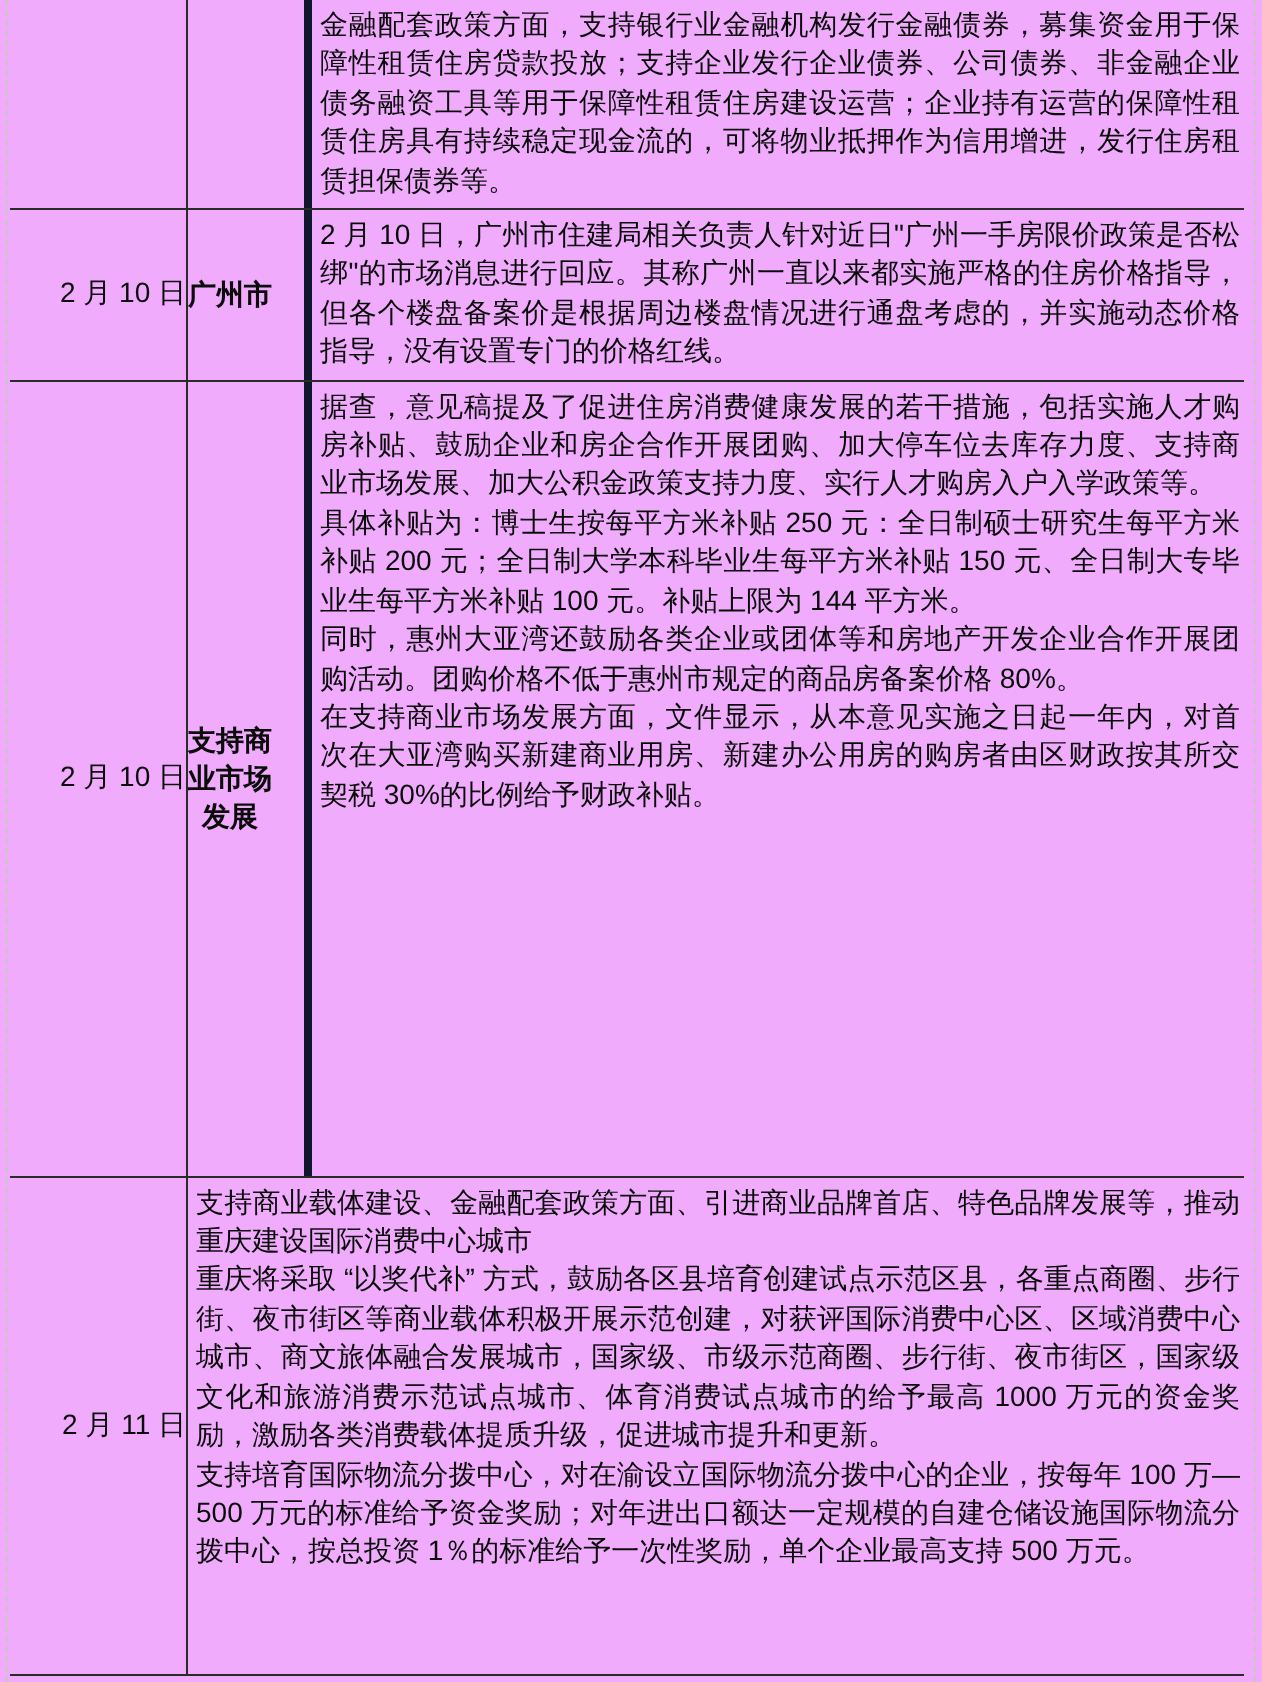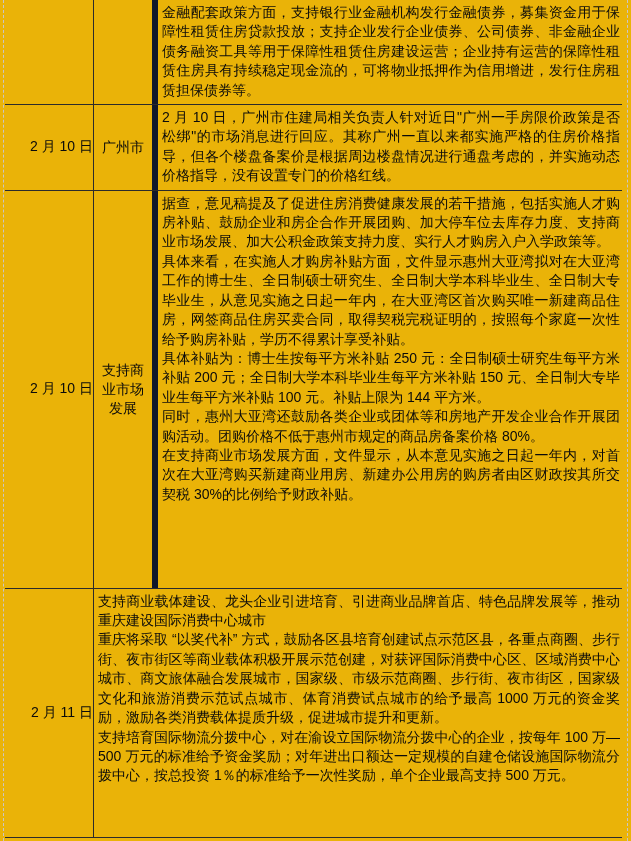--- a/index.html
+++ b/index.html
@@ -1,20 +1,20 @@
 <!DOCTYPE html>
 <html lang="zh"><head>
 <meta charset="utf-8">
 <style>
   html, body { margin:0; padding:0; }
   .page {
     position: relative;
     width: 631px;
     height: 841px;
-    background: #eab308;
+    background: #f0abfc;
     overflow: hidden;
     font-family: "Liberation Sans", sans-serif;
     color: #0b0b0b;
   }
   .margin-guide {
     position: absolute;
     top: 0; bottom: 0;
     width: 0;
     border-left: 1px dashed #c9c5c5;
   }
@@ -45,26 +45,27 @@
     border-right: 1px solid #2b2b2b;
     display: flex;
     align-items: center;
     justify-content: flex-end;
     font-size: 14px;
     text-align: center;
   }
   .cell-city {
     flex: 0 0 58px;
     width: 58px;
-    border-right: 6px solid #0f172a;
+    border-right: 4px solid #0f172a;
     display: flex;
     align-items: center;
-    justify-content: center;
+    justify-content: flex-start;
     font-size: 14px;
     text-align: center;
+    font-weight: bold;
   }
   .cell-city .city-text {
     display: inline-block;
     max-width: 3em;
     line-height: 19px;
     word-break: break-all;
   }
   .cell-content {
     flex: 1 1 auto;
     padding: 3px 2px 4px 4px;
@@ -114,32 +115,31 @@
 
     <div class="trow row-2">
       <div class="cell-date">
         <span>2 月 10 日</span>
       </div>
       <div class="cell-city">
         <span class="city-text">支持商业市场发展</span>
       </div>
       <div class="cell-content">
         <p>据查，意见稿提及了促进住房消费健康发展的若干措施，包括实施人才购房补贴、鼓励企业和房企合作开展团购、加大停车位去库存力度、支持商业市场发展、加大公积金政策支持力度、实行人才购房入户入学政策等。</p>
-        <p>具体来看，在实施人才购房补贴方面，文件显示惠州大亚湾拟对在大亚湾工作的博士生、全日制硕士研究生、全日制大学本科毕业生、全日制大专毕业生，从意见实施之日起一年内，在大亚湾区首次购买唯一新建商品住房，网签商品住房买卖合同，取得契税完税证明的，按照每个家庭一次性给予购房补贴，学历不得累计享受补贴。</p>
         <p>具体补贴为：博士生按每平方米补贴 250 元：全日制硕士研究生每平方米补贴 200 元；全日制大学本科毕业生每平方米补贴 150 元、全日制大专毕业生每平方米补贴 100 元。补贴上限为 144 平方米。</p>
         <p>同时，惠州大亚湾还鼓励各类企业或团体等和房地产开发企业合作开展团购活动。团购价格不低于惠州市规定的商品房备案价格 80%。</p>
         <p>在支持商业市场发展方面，文件显示，从本意见实施之日起一年内，对首次在大亚湾购买新建商业用房、新建办公用房的购房者由区财政按其所交契税 30%的比例给予财政补贴。</p>
       </div>
     </div>
 
     <div class="trow row-3">
       <div class="cell-date">
         <span>2 月 11 日</span>
       </div>
       <div class="cell-content">
-        <p>支持商业载体建设、龙头企业引进培育、引进商业品牌首店、特色品牌发展等，推动重庆建设国际消费中心城市</p>
+        <p>支持商业载体建设、金融配套政策方面、引进商业品牌首店、特色品牌发展等，推动重庆建设国际消费中心城市</p>
         <p>重庆将采取 “以奖代补” 方式，鼓励各区县培育创建试点示范区县，各重点商圈、步行街、夜市街区等商业载体积极开展示范创建，对获评国际消费中心区、区域消费中心城市、商文旅体融合发展城市，国家级、市级示范商圈、步行街、夜市街区，国家级文化和旅游消费示范试点城市、体育消费试点城市的给予最高 1000 万元的资金奖励，激励各类消费载体提质升级，促进城市提升和更新。</p>
         <p>支持培育国际物流分拨中心，对在渝设立国际物流分拨中心的企业，按每年 100 万—500 万元的标准给予资金奖励；对年进出口额达一定规模的自建仓储设施国际物流分拨中心，按总投资 1％的标准给予一次性奖励，单个企业最高支持 500 万元。</p>
       </div>
     </div>
 
   </div>
 </div>
 
 </body></html>

